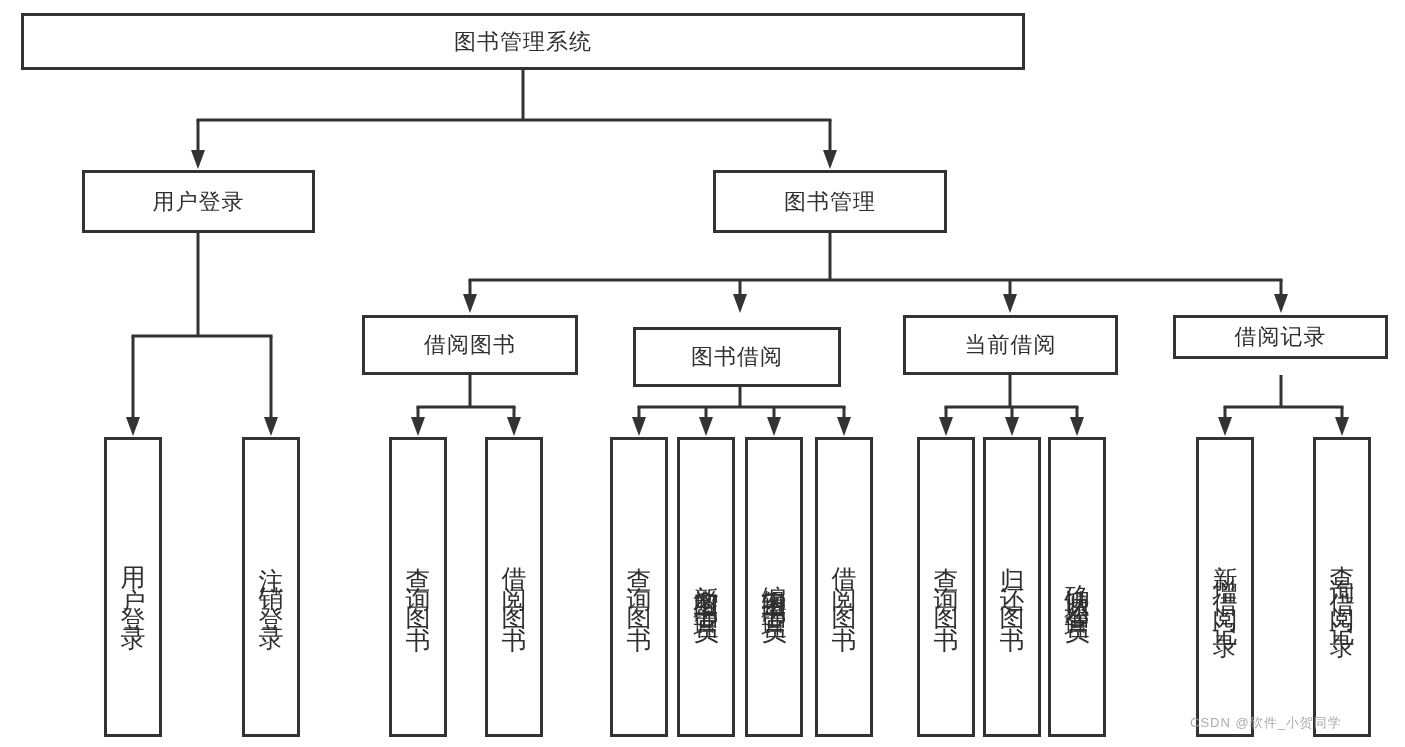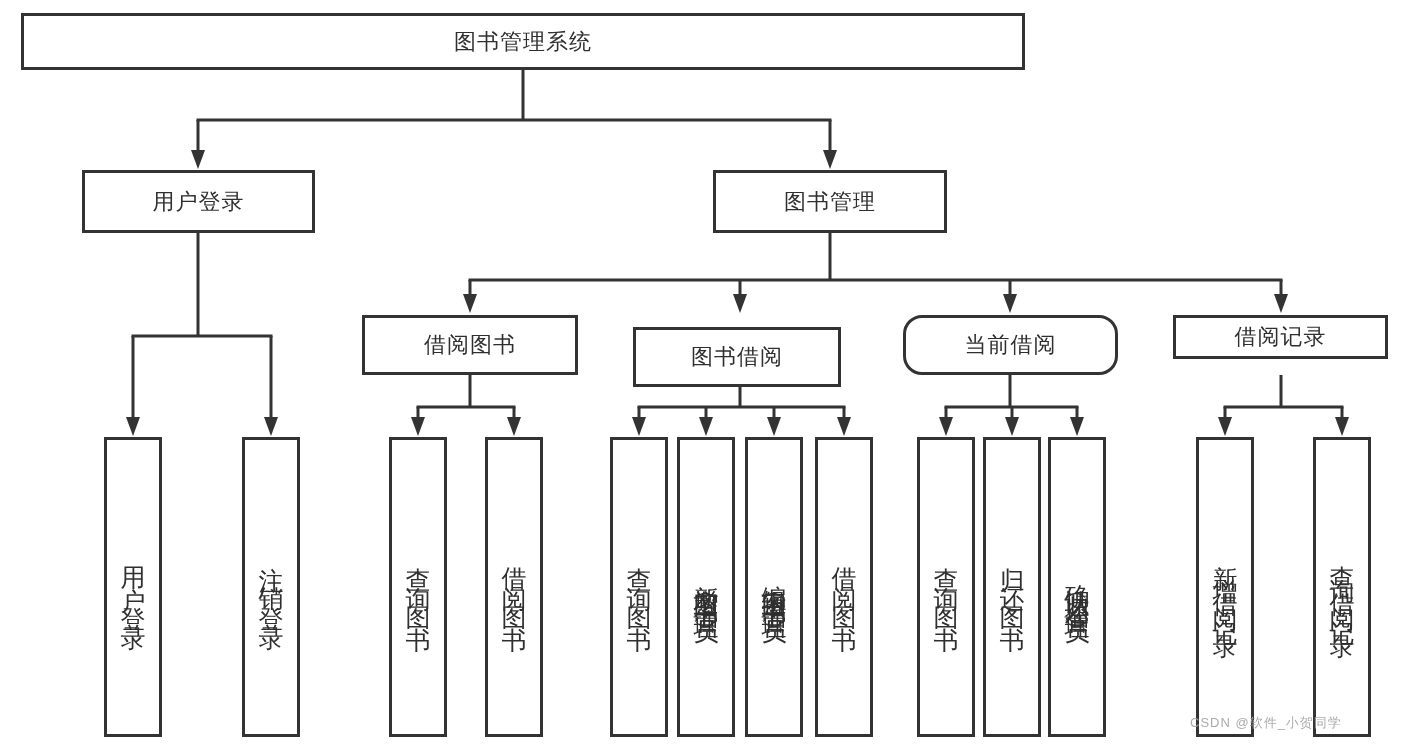--- a/index.html
+++ b/index.html
@@ -46,21 +46,21 @@
     white-space: nowrap;
   }
   .v4 { letter-spacing: 20px; }
   .v6 { letter-spacing: 14px; }
   .v9 { letter-spacing: 5px; }
   .box-root  { left: 21px;  top: 13px;  width: 1004px; height: 57px; }
   .box-l2a   { left: 82px;  top: 170px; width: 233px;  height: 63px; }
   .box-l2b   { left: 713px; top: 170px; width: 234px;  height: 63px; }
   .box-l3a   { left: 362px; top: 315px; width: 216px;  height: 60px; }
   .box-l3b   { left: 633px; top: 315px; width: 208px;  height: 60px; margin-top: 12px; }
-  .box-l3c   { left: 903px; top: 315px; width: 215px;  height: 60px; border-radius: 19px; }
+  .box-l3c   { left: 903px; top: 315px; width: 215px;  height: 60px; }
   .box-l3d   { left: 1173px;top: 315px; width: 215px;  height: 44px; }
   .leaf-1  { left: 104px; }
   .leaf-2  { left: 242px; }
   .leaf-3  { left: 389px; }
   .leaf-4  { left: 485px; }
   .leaf-5  { left: 610px; }
   .leaf-6  { left: 677px; }
   .leaf-7  { left: 745px; }
   .leaf-8  { left: 815px; }
   .leaf-9  { left: 917px; }

